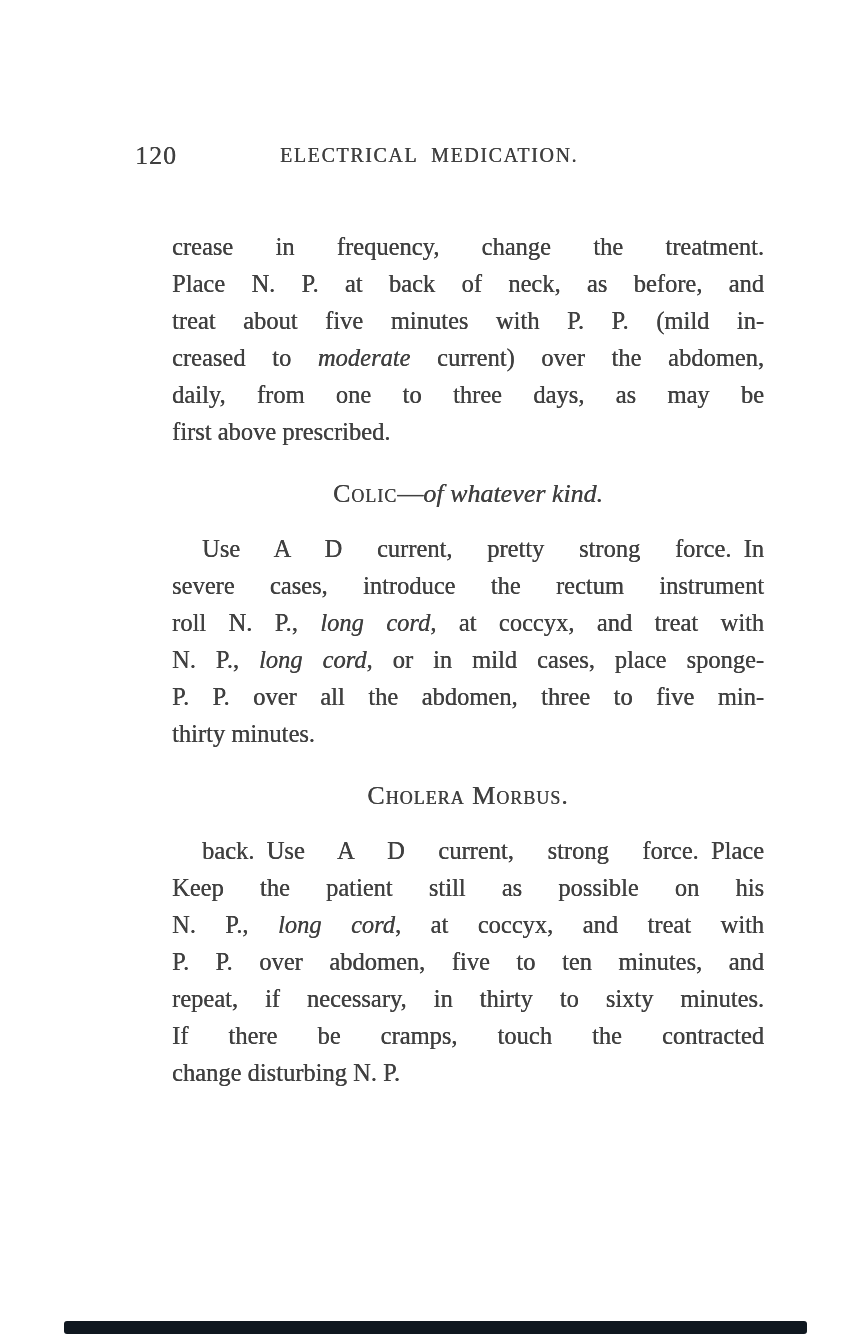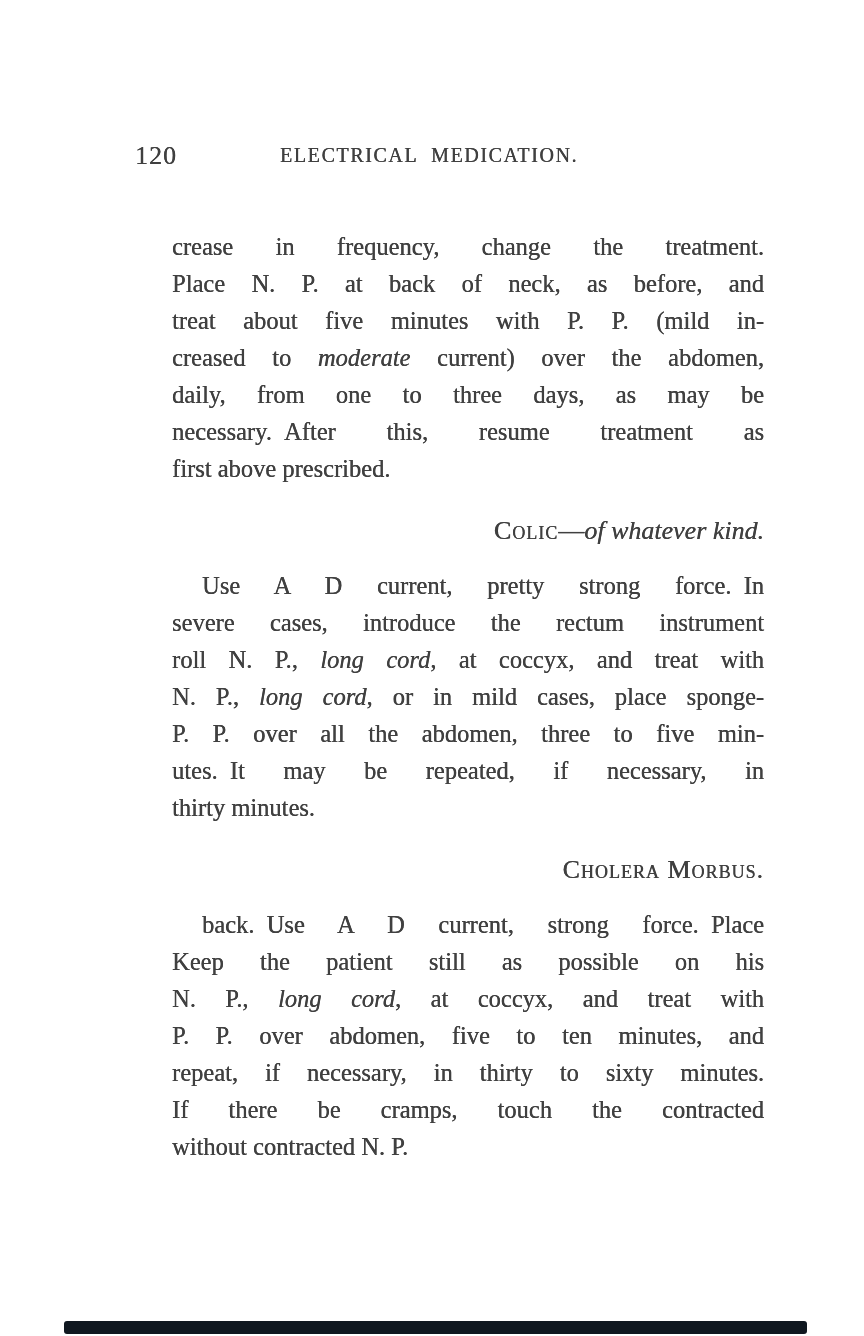--- a/index.html
+++ b/index.html
@@ -51,21 +51,21 @@
     text-align: justify;
     text-align-last: justify;
   }
   .line.last {
     text-align-last: left;
   }
   .para.indent .line:first-child {
     text-indent: 30px;
   }
   .heading {
-    text-align: right;
+    text-align: center;
     margin: 25px 0 18px 0;
     line-height: 37px;
     font-size: 26px;
   }
   .sc {
     font-variant: small-caps;
     letter-spacing: 1px;
   }
   .it { font-style: italic; }
   .scan-bar {
@@ -85,38 +85,36 @@
     <span class="pagenum">120</span>
     <span class="runhead">ELECTRICAL MEDICATION.</span>
   </div>
   <div class="body-text">
       <div class="para">
         <div class="line"><span>crease in frequency, change the treatment.</span></div>
         <div class="line"><span>Place N. P. at back of neck, as before, and</span></div>
         <div class="line"><span>treat about five minutes with P. P. (mild in-</span></div>
         <div class="line"><span>creased to </span><span class="it">moderate</span><span> current) over the abdomen,</span></div>
         <div class="line"><span>daily, from one to three days, as may be</span></div>
-        <div class="line"><span>necessary. After this, resume treatment as</span></div>
         <div class="line last"><span>first above prescribed.</span></div>
       </div>
       <div class="heading"><span class="sc">Colic</span><span>—</span><span class="it">of whatever kind.</span></div>
       <div class="para indent">
         <div class="line"><span>Use A D current, pretty strong force. In</span></div>
         <div class="line"><span>severe cases, introduce the rectum instrument</span></div>
         <div class="line"><span>roll N. P., </span><span class="it">long cord</span><span>, at coccyx, and treat with</span></div>
         <div class="line"><span>N. P., </span><span class="it">long cord</span><span>, or in mild cases, place sponge-</span></div>
         <div class="line"><span>P. P. over all the abdomen, three to five min-</span></div>
-        <div class="line"><span>utes. It may be repeated, if necessary, in</span></div>
         <div class="line last"><span>thirty minutes.</span></div>
       </div>
       <div class="heading"><span class="sc">Cholera Morbus.</span></div>
       <div class="para indent">
         <div class="line"><span>back. Use A D current, strong force. Place</span></div>
         <div class="line"><span>Keep the patient still as possible on his</span></div>
         <div class="line"><span>N. P., </span><span class="it">long cord</span><span>, at coccyx, and treat with</span></div>
         <div class="line"><span>P. P. over abdomen, five to ten minutes, and</span></div>
         <div class="line"><span>repeat, if necessary, in thirty to sixty minutes.</span></div>
         <div class="line"><span>If there be cramps, touch the contracted</span></div>
-        <div class="line last"><span>without contracted N. P.</span></div>
+        <div class="line last"><span>change disturbing N. P.</span></div>
       </div>
     </div>
   <div class="scan-bar" style="background: rgb(16, 24, 32);"></div>
 </div>
 
 </body></html>

